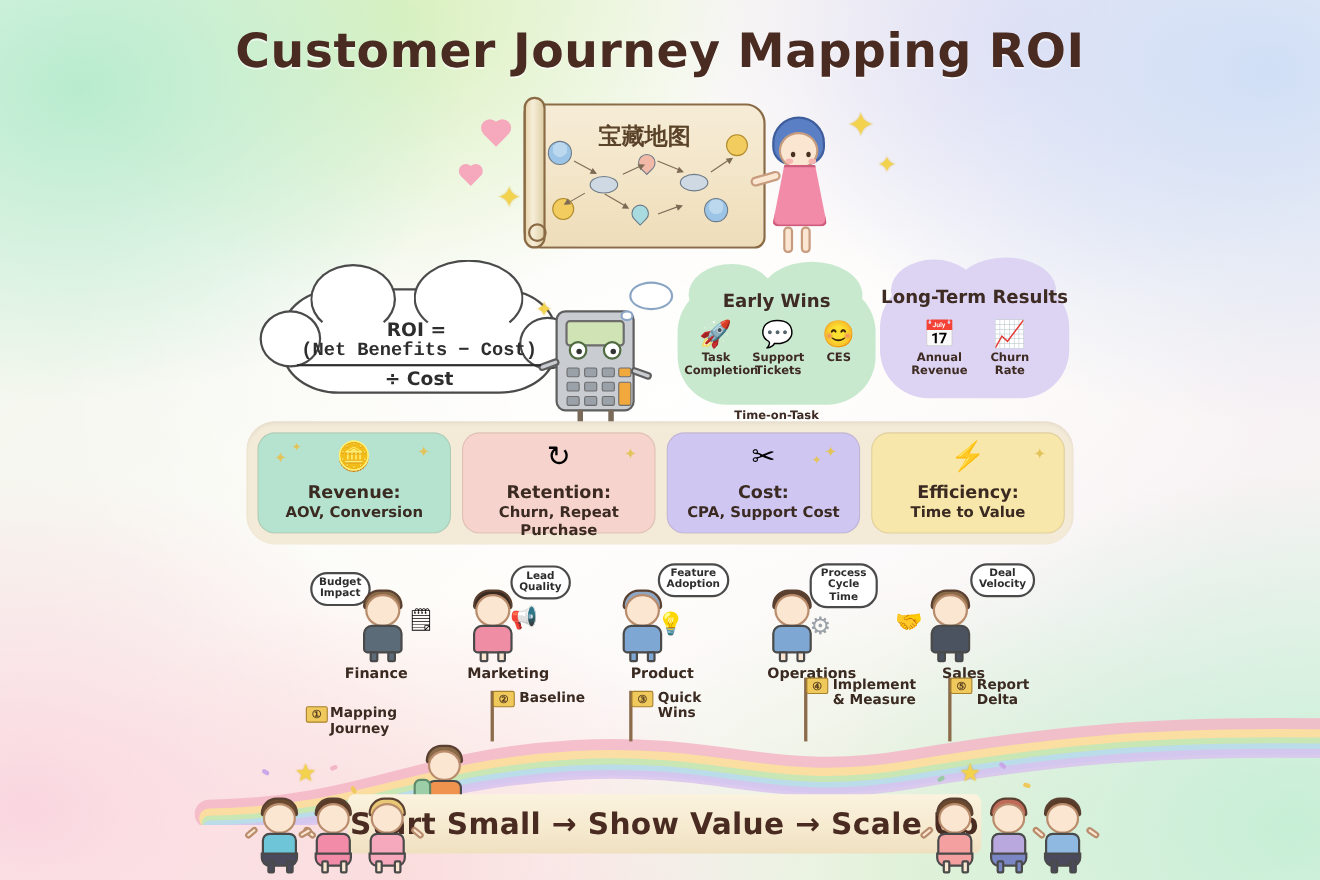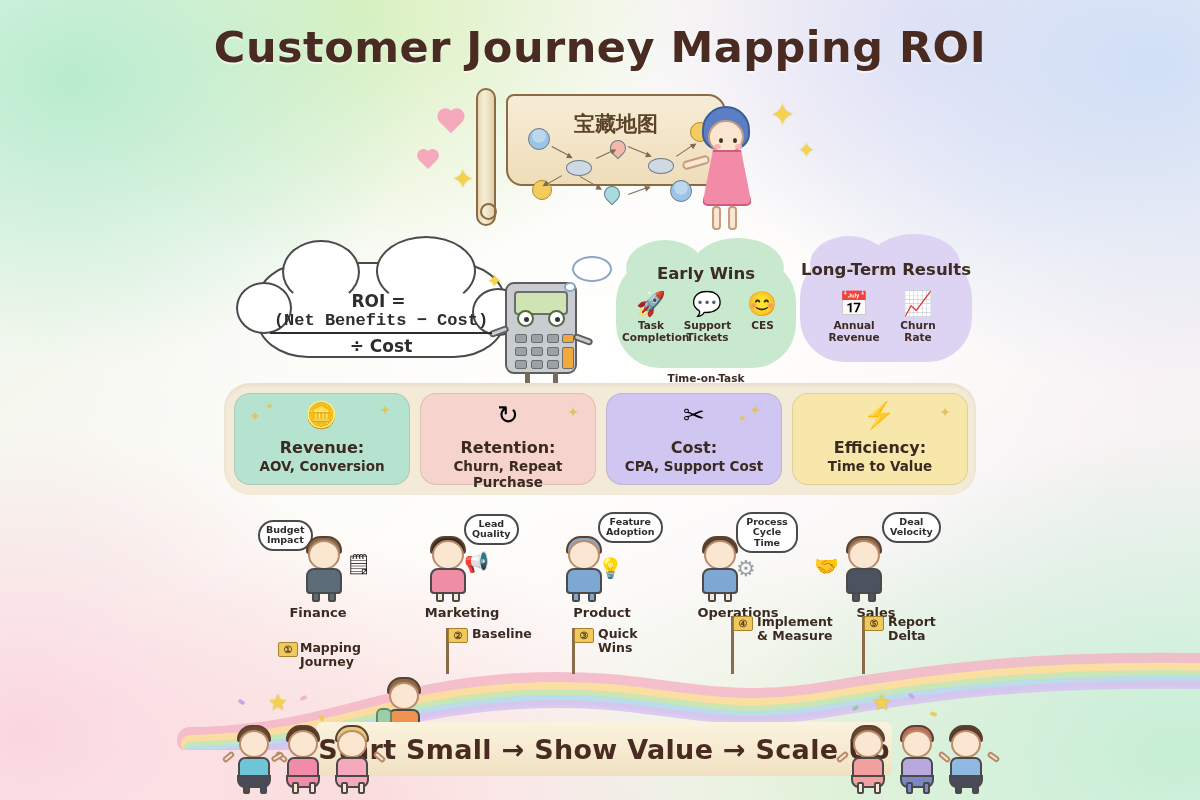--- a/index.html
+++ b/index.html
@@ -33,21 +33,21 @@
     font-size: 43px; font-weight: bold;
     letter-spacing: 0.5px;
     color: #4a2b22;
     text-shadow: 0 2px 0 rgba(255,255,255,0.6);
     font-family: "DejaVu Sans", sans-serif;
   }
 
   
   #hero { position: absolute; left: 468px; top: 86px; width: 290px; height: 150px; }
   .scroll-body {
-    position: absolute; left: 38px; top: 8px; width: 220px; height: 92px;
+    position: absolute; left: 8px; top: 8px; width: 220px; height: 132px;
     background: linear-gradient(180deg, #f6ecd6 0%, #f3e5c8 50%, #eeddb9 100%);
     border: 2.4px solid #8a6b45;
     border-radius: 8px 18px 10px 16px;
   }
   .scroll-roll {
     position: absolute; left: 8px; top: 2px; width: 20px; height: 138px;
     background: linear-gradient(90deg,#e8d7b0,#f7eed8 40%,#ded0a8);
     border: 2.4px solid #8a6b45; border-radius: 10px;
   }
   .scroll-roll:after{
@@ -332,21 +332,21 @@
     <div class="pillar p4">
       <div class="p-spark" style="right:16px;top:10px;">✦</div>
       <div class="p-ico">⚡</div>
       <div class="p-name">Efficiency:</div>
       <div class="p-sub">Time to Value</div>
     </div>
   </div>
 
   <div id="personas">
 
-    <div class="persona" style="left:8px;">
+    <div class="persona" style="left:32px;">
       <div class="pbub" style="left:0;top:8px;white-space:pre-line">Budget
 Impact</div>
       <div class="fig" style="left:44px;">
         <div class="f-hair" style="background:#8a6a48;"></div>
         <div class="f-head"></div>
         <div class="f-body" style="background:#5c6b78;"></div>
         <div class="f-legs">
             <i style="left:0;background:#5c6b78;"></i>
             <i style="right:0;background:#5c6b78;"></i>
           </div>

